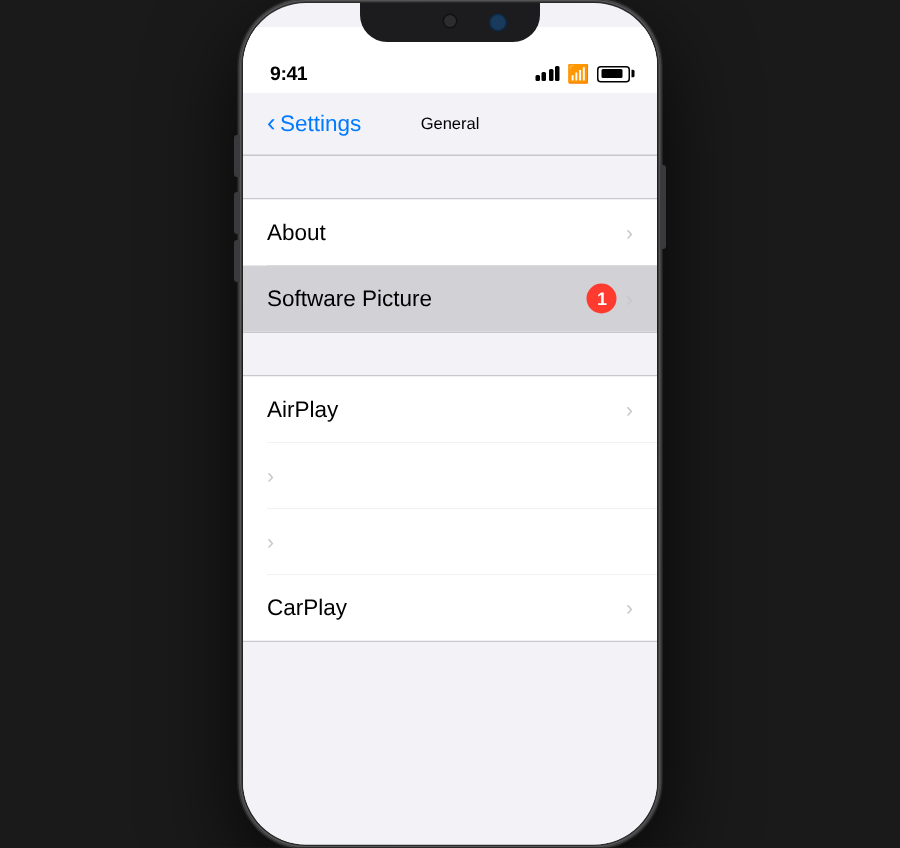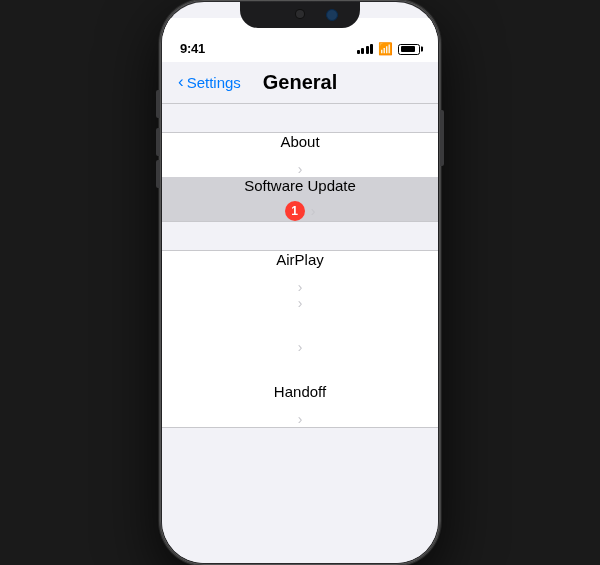--- a/index.html
+++ b/index.html
@@ -203,22 +203,22 @@
     }
 
     .back-label {
       font-size: 15px;
     }
 
     .nav-title {
       position: absolute;
       left: 50%;
       transform: translateX(-50%);
-      font-size: 20px;
-      font-weight: 700;
+      font-size: 11px;
+      font-weight: 400;
       color: #000;
       text-align: right;
     }
 
     
     .content {
       flex: 1;
       overflow-y: auto;
       background: #f2f2f7;
     }
@@ -235,21 +235,20 @@
     }
 
     .settings-row {
       display: flex;
       align-items: center;
       height: 44px;
       padding: 0 16px;
       background: white;
       cursor: pointer;
       position: relative;
-      flex-direction: column;
     }
 
     .settings-row:not(:last-child)::after {
       content: '';
       position: absolute;
       bottom: 0;
       left: 16px;
       right: 0;
       height: 0.5px;
       background: #c8c8cc;
@@ -335,21 +334,21 @@
         <div class="settings-group">
 
           <div class="settings-row">
             <span class="row-label">About</span>
             <div class="row-right">
               <span class="chevron-right">›</span>
             </div>
           </div>
 
           <div class="settings-row highlighted">
-            <span class="row-label">Software Update</span>
+            <span class="row-label">Software Picture</span>
             <div class="row-right">
               <span class="badge">1</span>
               <span class="chevron-right">›</span>
             </div>
           </div>
         </div>
 
         <div class="section-gap"></div>
 
         <div class="settings-group">
@@ -367,21 +366,21 @@
             </div>
           </div>
 
           <div class="settings-row">
             <div class="row-right">
               <span class="chevron-right">›</span>
             </div>
           </div>
 
           <div class="settings-row">
-            <span class="row-label">Handoff</span>
+            <span class="row-label">CarPlay</span>
             <div class="row-right">
               <span class="chevron-right">›</span>
             </div>
           </div>
         </div>
 
       </div>
     </div>
   </div>
 </div>

